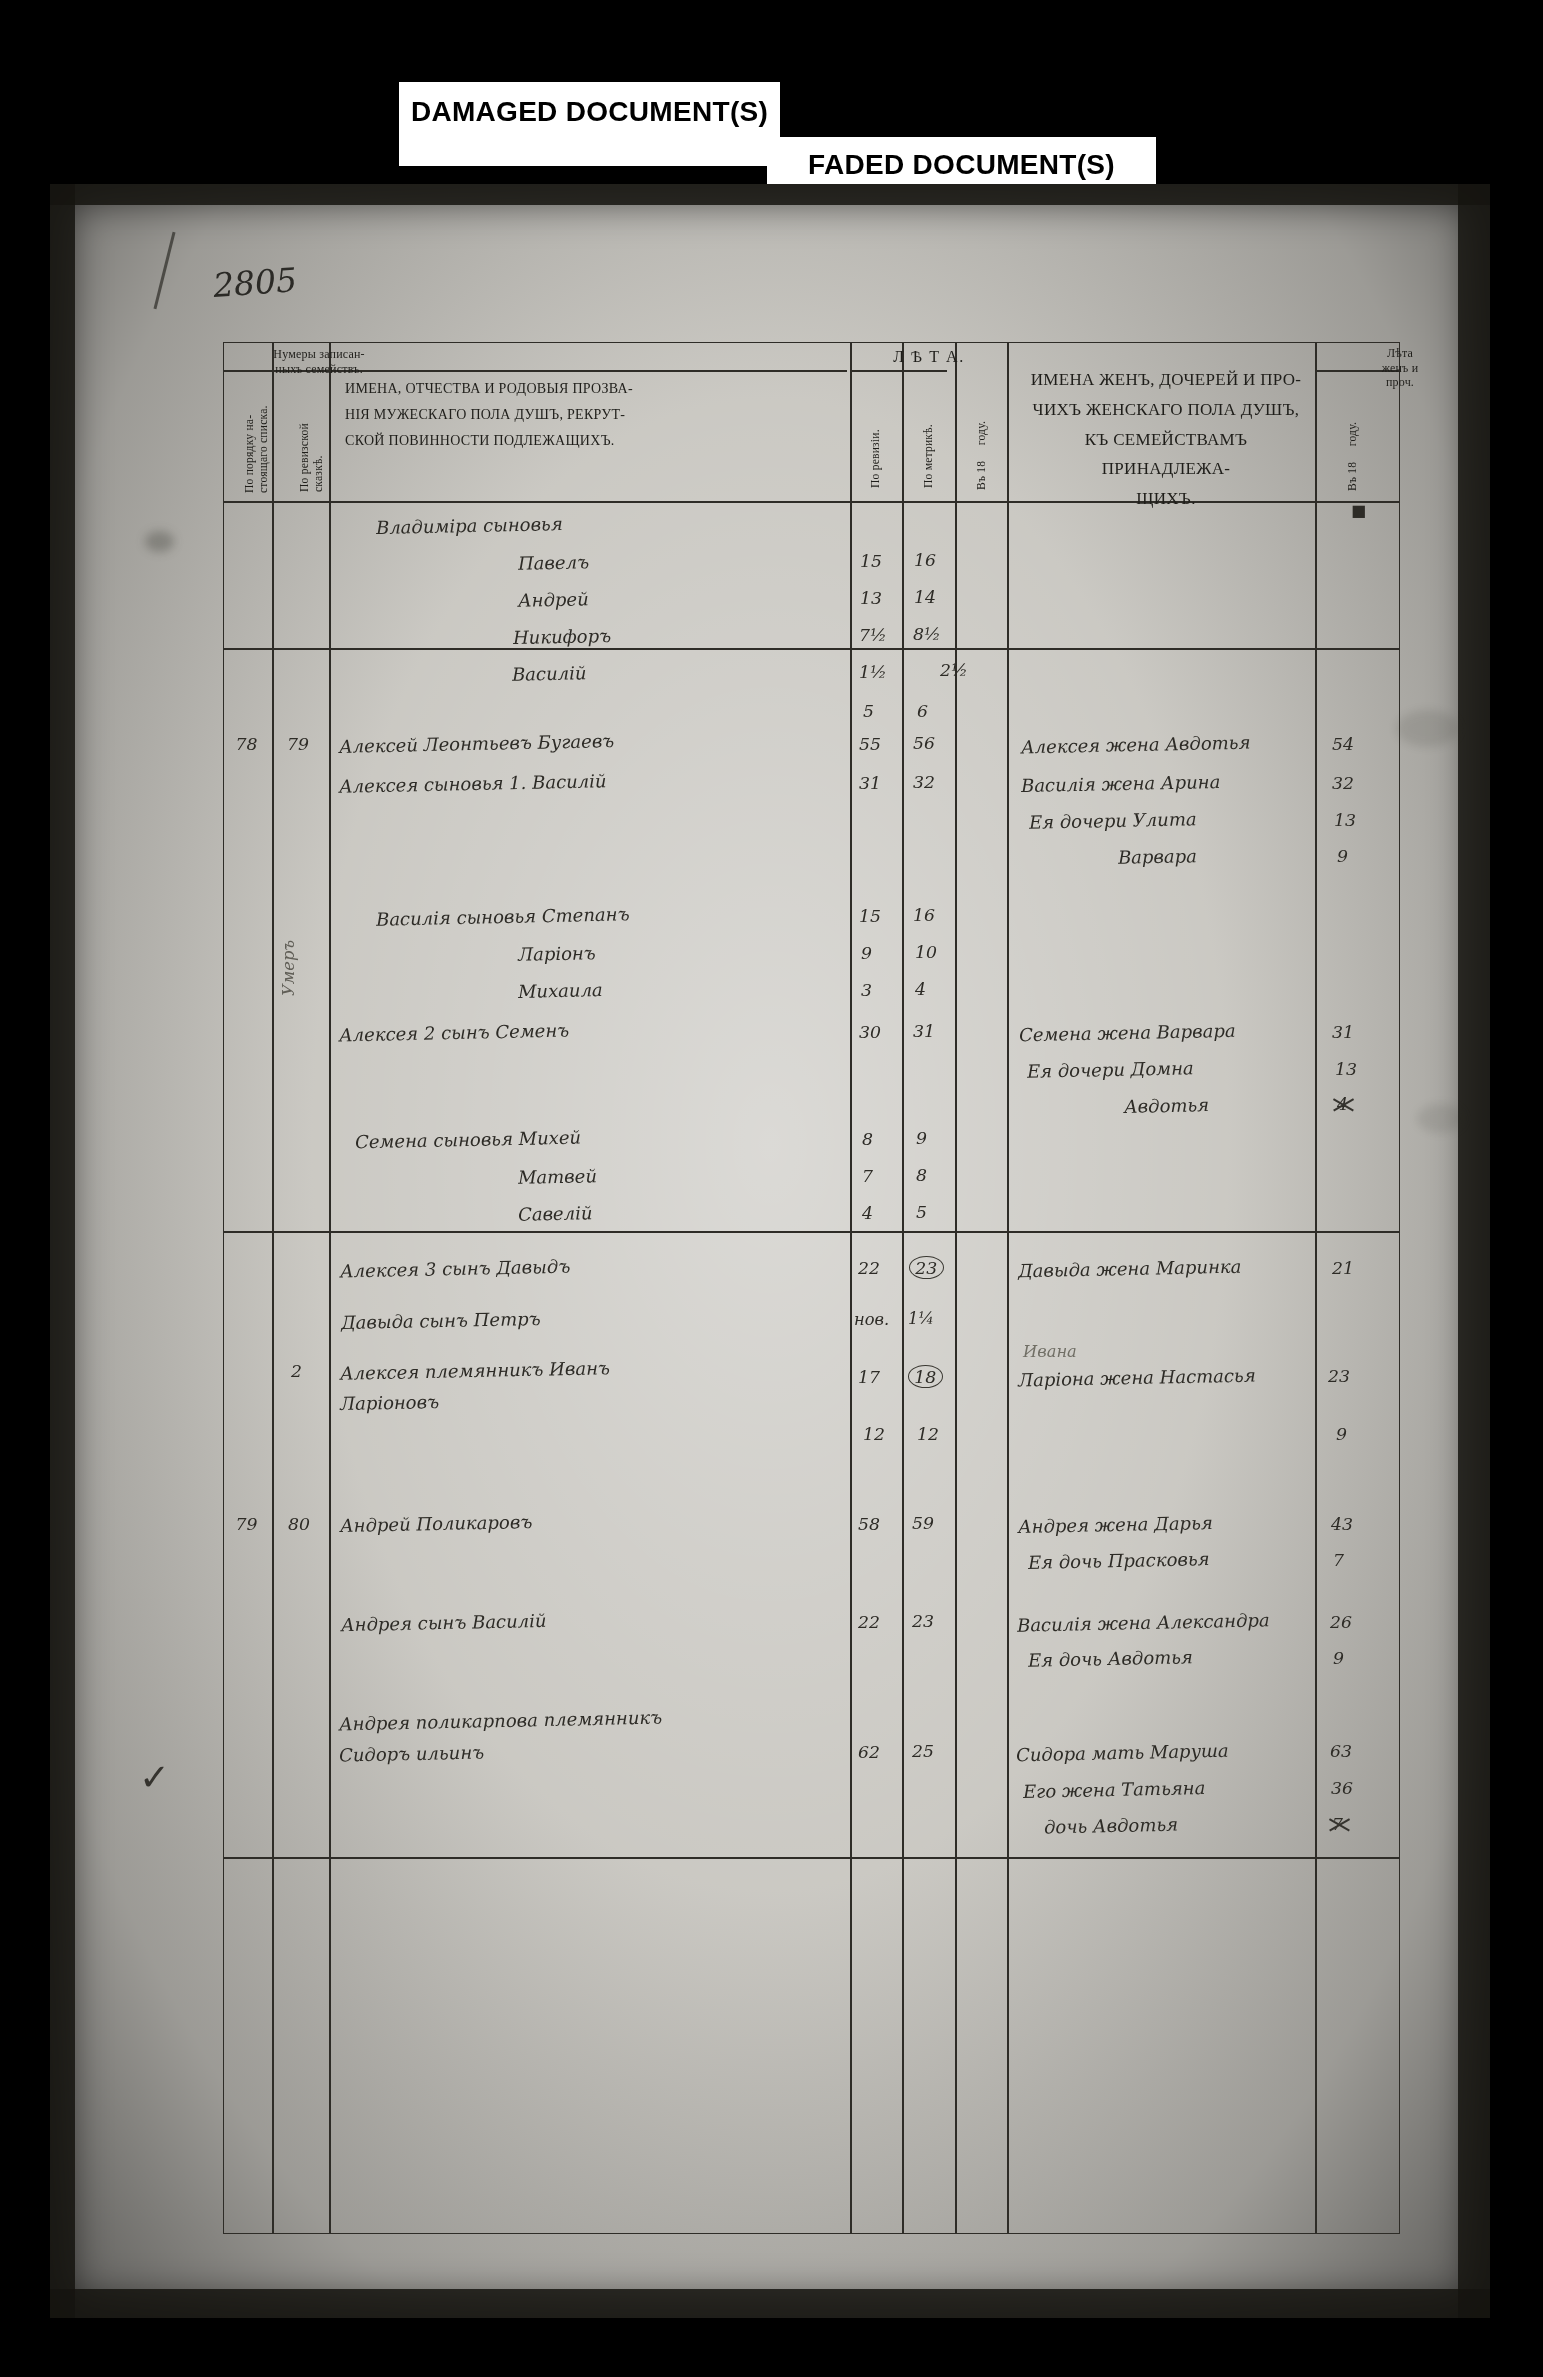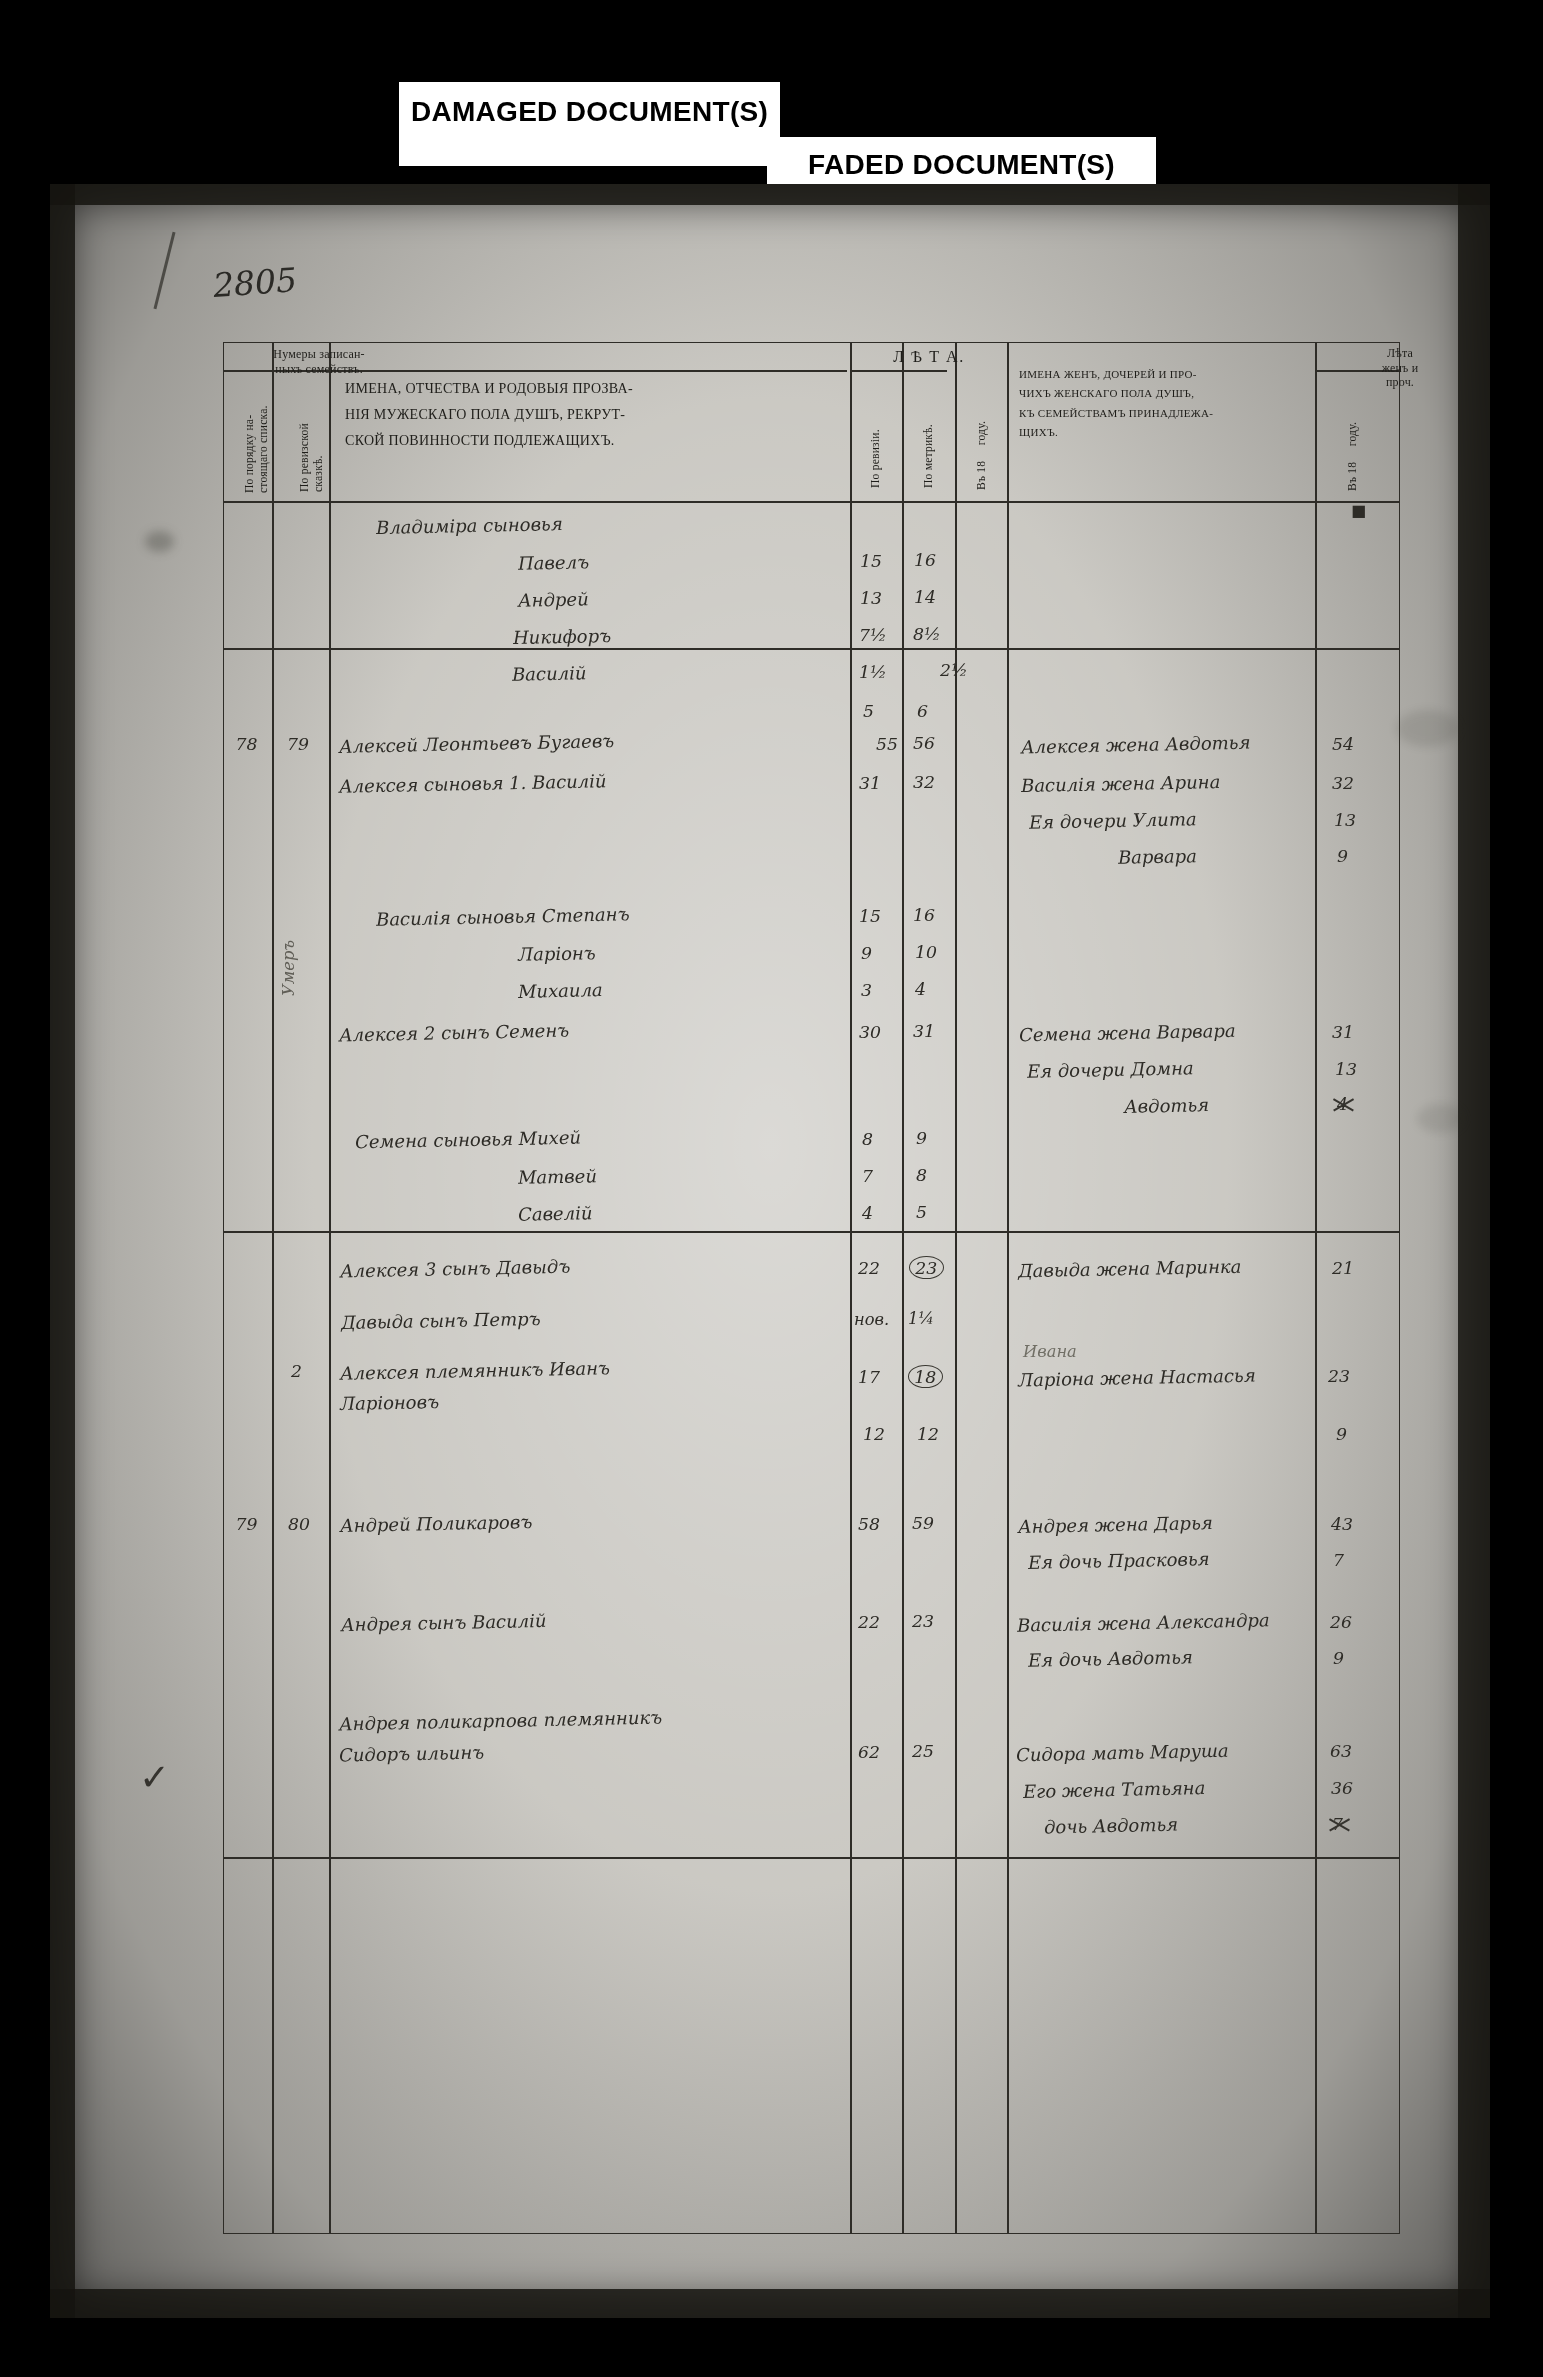--- a/index.html
+++ b/index.html
@@ -251,21 +251,21 @@
       НІЯ МУЖЕСКАГО ПОЛА ДУШЪ, РЕКРУТ-<br>
       СКОЙ ПОВИННОСТИ ПОДЛЕЖАЩИХЪ.
     </div>
 
     <div class="hdr-cell" style="left:626px; top:5.3px; width:158px; font-size:16px; letter-spacing:1.6px;">Л Ѣ Т А.</div>
 
     <div class="vert-label" style="left:645px; top:45px; height:100px;">По ревизіи.</div>
     <div class="vert-label" style="left:698px; top:45px; height:100px;">По метрикѣ.</div>
     <div class="vert-label" style="left:751px; top:37px; height:110px;">Въ 18&nbsp;&nbsp;&nbsp;&nbsp; году.</div>
 
-    <div class="hdr-cell hdr-main" style="left:795px; top:22px; width:294px; font-size:11px; line-height:1.75;">
+    <div class="hdr-cell hdr-main" style="left:795px; top:22px; width:294px; font-size:17px; line-height:1.75;text-align:center;">
       ИМЕНА ЖЕНЪ, ДОЧЕРЕЙ И ПРО-<br>
       ЧИХЪ ЖЕНСКАГО ПОЛА ДУШЪ,<br>
       КЪ СЕМЕЙСТВАМЪ ПРИНАДЛЕЖА-<br>
       ЩИХЪ.
     </div>
 
     <div class="hdr-cell hdr-small" style="left:1094px; top:3.2px; width:80px;">Лѣта<br>женъ и<br>проч.</div>
     <div class="vert-label" style="left:1122px; top:38px; height:110px;">Въ 18&nbsp;&nbsp;&nbsp;&nbsp; году.</div>
     <div class="hw" style="left:1127px; top:158px; font-size:16px;">■</div>
 
@@ -285,21 +285,21 @@
     <div class="hw s1 tilt" style="left:288px; top:320px;">Василій</div>
     <div class="hw num" style="left:635px; top:319px;">1½</div>
     <div class="hw num" style="left:716px; top:317px;">2½</div>
 
     <div class="hw num" style="left:639px; top:358px;">5</div>
     <div class="hw num" style="left:693px; top:358px;">6</div>
 
     <div class="hw num" style="left:11.6px; top:391px;">78</div>
     <div class="hw num" style="left:63px; top:391px;">79</div>
     <div class="hw s1 tilt" style="left:115px; top:390px;">Алексей Леонтьевъ Бугаевъ</div>
-    <div class="hw num" style="left:652px; top:391px;font-style:italic;">55</div>
+    <div class="hw num" style="left:635px; top:391px;font-style:italic;">55</div>
     <div class="hw num" style="left:689px; top:390px;">56</div>
     <div class="hw s1 tilt" style="left:797px; top:391px;">Алексея жена Авдотья</div>
     <div class="hw num" style="left:1108px; top:391px;">54</div>
 
     <div class="hw s1 tilt" style="left:115px; top:430px;">Алексея сыновья 1. Василій</div>
     <div class="hw num" style="left:635px; top:430px;">31</div>
     <div class="hw num" style="left:689px; top:429px;">32</div>
     <div class="hw s1 tilt" style="left:797px; top:430px;">Василія жена Арина</div>
     <div class="hw num" style="left:1108px; top:430px;">32</div>
 

